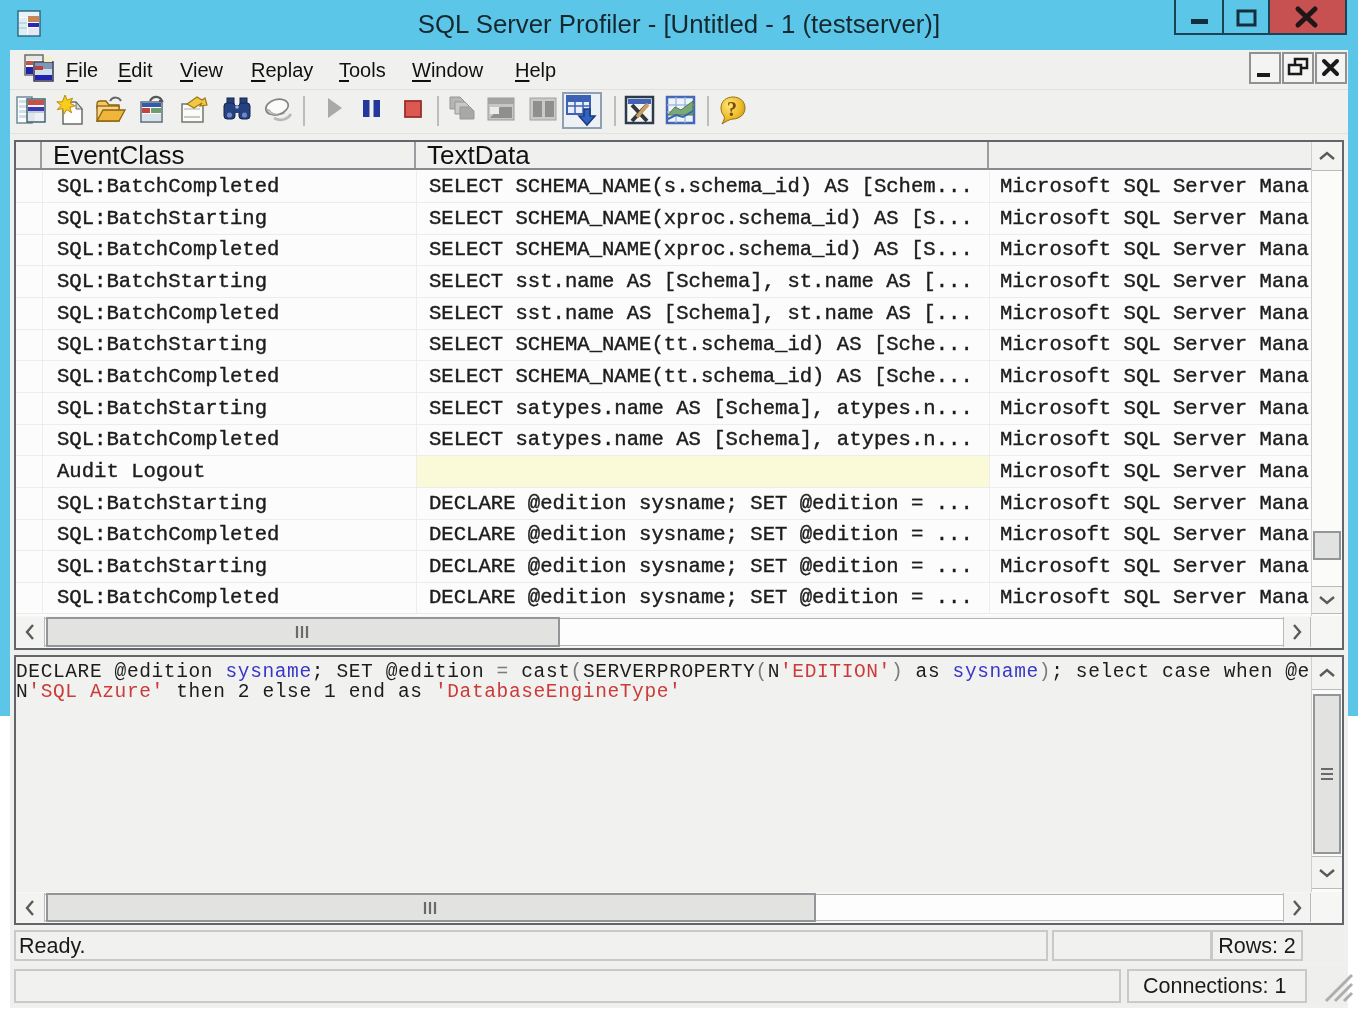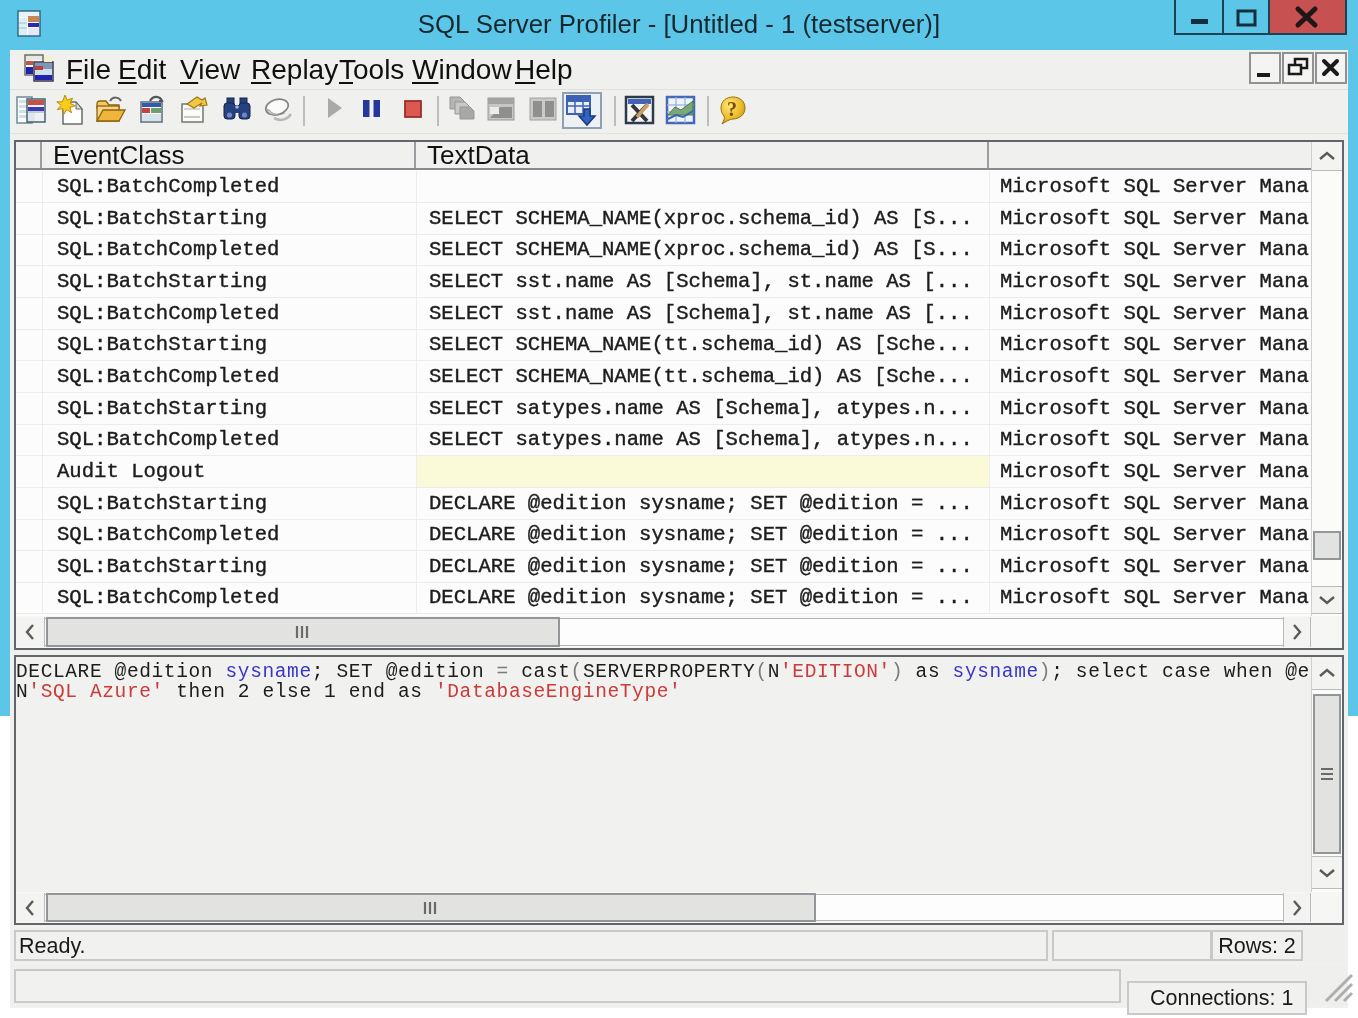--- a/index.html
+++ b/index.html
@@ -4,21 +4,21 @@
 html,body{width:1358px;height:1018px;overflow:hidden;background:#fff}
 body{font-family:"Liberation Sans",sans-serif;position:relative}
 #win{position:absolute;left:0;top:0;width:1358px;height:716px;background:#5cc6e8}
 #content{position:absolute;left:10px;top:50px;width:1338px;height:958px;background:#f0f0ef}
 .abs{position:absolute}
 .mono{font-family:"Liberation Mono",monospace}
 
 #title{position:absolute;left:0;top:0;width:1358px;height:50px;color:#16282f;
  font-size:25.8px;line-height:49px;text-align:center}
 
-.menuitem{position:absolute;top:52px;height:36px;line-height:36px;font-size:28px;color:#101010}
+.menuitem{position:absolute;top:52px;height:36px;line-height:36px;font-size:20px;color:#101010}
 .menuitem u{text-decoration-thickness:1.5px;text-underline-offset:3px}
 .mdibtn{position:absolute;top:52px;width:32px;height:32px;background:#f4f4f3;border:2px solid #8f9193}
 
 .tsep{position:absolute;top:96px;width:2px;height:30px;background:#bdbdbd}
 
 #grid{position:absolute;left:14px;top:140px;width:1330px;height:510px;border:2px solid #62666a;background:#fcfcfc}
 #ghead{position:absolute;left:0;top:0;width:1295px;height:28px;background:#f0f0ef;border-bottom:2px solid #898c8e;color:#111;font-size:26px}
 .hcell{position:absolute;top:0;height:26px;line-height:27px;border-right:2px solid #9b9ea0;padding-left:11px;overflow:hidden}
 .grow{position:absolute;left:0;width:1295px;height:32px;font-size:20.6px;line-height:32px;color:#1c1c1c;-webkit-text-stroke:0.4px #1c1c1c;white-space:pre;overflow:hidden}
 .c1{position:absolute;left:41px;top:0}
@@ -211,21 +211,21 @@
 <div class="abs" style="left:10px;top:133px;width:1338px;height:1px;background:#e2e2e0"></div>
 <div id="grid">
 <div id="ghead">
         <div class="hcell" style="left:0;width:26px"></div>
         <div class="hcell" style="left:26px;width:374px">EventClass</div>
         <div class="hcell" style="left:400px;width:573px">TextData</div>
       </div>
 <div class="vline" style="left:26px;height:443px"></div>
 <div class="vline" style="left:400px;height:443px"></div>
 <div class="vline" style="left:973px;height:443px"></div>
-<div class="grow mono" style="top:29.00px;border-bottom:1px solid #ececeb"><div class="c1 mono">SQL:BatchCompleted</div><div class="c3 mono">Microsoft SQL Server Mana</div></div>
+<div class="grow mono" style="top:29.00px;border-bottom:1px solid #ececeb"><div class="c1 mono">SQL:BatchCompleted</div><div class="c2 mono">SELECT SCHEMA_NAME(s.schema_id) AS [Schem...</div><div class="c3 mono">Microsoft SQL Server Mana</div></div>
 <div class="grow mono" style="top:60.65px;border-bottom:1px solid #ececeb"><div class="c1 mono">SQL:BatchStarting</div><div class="c2 mono">SELECT SCHEMA_NAME(xproc.schema_id) AS [S...</div><div class="c3 mono">Microsoft SQL Server Mana</div></div>
 <div class="grow mono" style="top:92.30px;border-bottom:1px solid #ececeb"><div class="c1 mono">SQL:BatchCompleted</div><div class="c2 mono">SELECT SCHEMA_NAME(xproc.schema_id) AS [S...</div><div class="c3 mono">Microsoft SQL Server Mana</div></div>
 <div class="grow mono" style="top:123.95px;border-bottom:1px solid #ececeb"><div class="c1 mono">SQL:BatchStarting</div><div class="c2 mono">SELECT sst.name AS [Schema], st.name AS [...</div><div class="c3 mono">Microsoft SQL Server Mana</div></div>
 <div class="grow mono" style="top:155.60px;border-bottom:1px solid #ececeb"><div class="c1 mono">SQL:BatchCompleted</div><div class="c2 mono">SELECT sst.name AS [Schema], st.name AS [...</div><div class="c3 mono">Microsoft SQL Server Mana</div></div>
 <div class="grow mono" style="top:187.25px;border-bottom:1px solid #ececeb"><div class="c1 mono">SQL:BatchStarting</div><div class="c2 mono">SELECT SCHEMA_NAME(tt.schema_id) AS [Sche...</div><div class="c3 mono">Microsoft SQL Server Mana</div></div>
 <div class="grow mono" style="top:218.90px;border-bottom:1px solid #ececeb"><div class="c1 mono">SQL:BatchCompleted</div><div class="c2 mono">SELECT SCHEMA_NAME(tt.schema_id) AS [Sche...</div><div class="c3 mono">Microsoft SQL Server Mana</div></div>
 <div class="grow mono" style="top:250.55px;border-bottom:1px solid #ececeb"><div class="c1 mono">SQL:BatchStarting</div><div class="c2 mono">SELECT satypes.name AS [Schema], atypes.n...</div><div class="c3 mono">Microsoft SQL Server Mana</div></div>
 <div class="grow mono" style="top:282.20px;border-bottom:1px solid #ececeb"><div class="c1 mono">SQL:BatchCompleted</div><div class="c2 mono">SELECT satypes.name AS [Schema], atypes.n...</div><div class="c3 mono">Microsoft SQL Server Mana</div></div>
 <div class="grow mono" style="top:313.85px;border-bottom:1px solid #ececeb"><div class="abs" style="left:401px;top:0;width:572px;height:31px;background:#fafad8"></div><div class="c1 mono">Audit Logout</div><div class="c3 mono">Microsoft SQL Server Mana</div></div>
 <div class="grow mono" style="top:345.50px;border-bottom:1px solid #ececeb"><div class="c1 mono">SQL:BatchStarting</div><div class="c2 mono">DECLARE @edition sysname; SET @edition = ...</div><div class="c3 mono">Microsoft SQL Server Mana</div></div>
@@ -303,17 +303,17 @@
         </div>
 </div>
 </div>
 <div id="st1">
 <div class="stcell" style="left:0;top:1px;width:1034px;height:31px;line-height:29px;padding-left:3px">Ready.</div>
 <div class="stcell" style="left:1038px;top:1px;width:160px;height:31px"></div>
 <div class="stcell" style="left:1197px;top:1px;width:92px;height:31px;line-height:29px;text-align:center">Rows: 2</div>
 </div>
 <div id="st2">
 <div class="stcell" style="left:4px;top:4px;width:1107px;height:34px"></div>
-<div class="stcell" style="left:1117px;top:16px;width:180px;height:34px;line-height:31px;padding-left:21px">Connections: 1</div>
+<div class="stcell" style="left:1117px;top:4px;width:180px;height:34px;line-height:31px;padding-left:14px">Connections: 1</div>
 <svg class="abs" style="left:1304px;top:8px" width="42" height="30">
 <path d="M38 2 L 12 28 M 38 11 L 21 28 M 38 20 L 30 28" stroke="#aeaeac" stroke-width="3"></path>
       </svg>
 </div>
 </div>
 </body></html>

